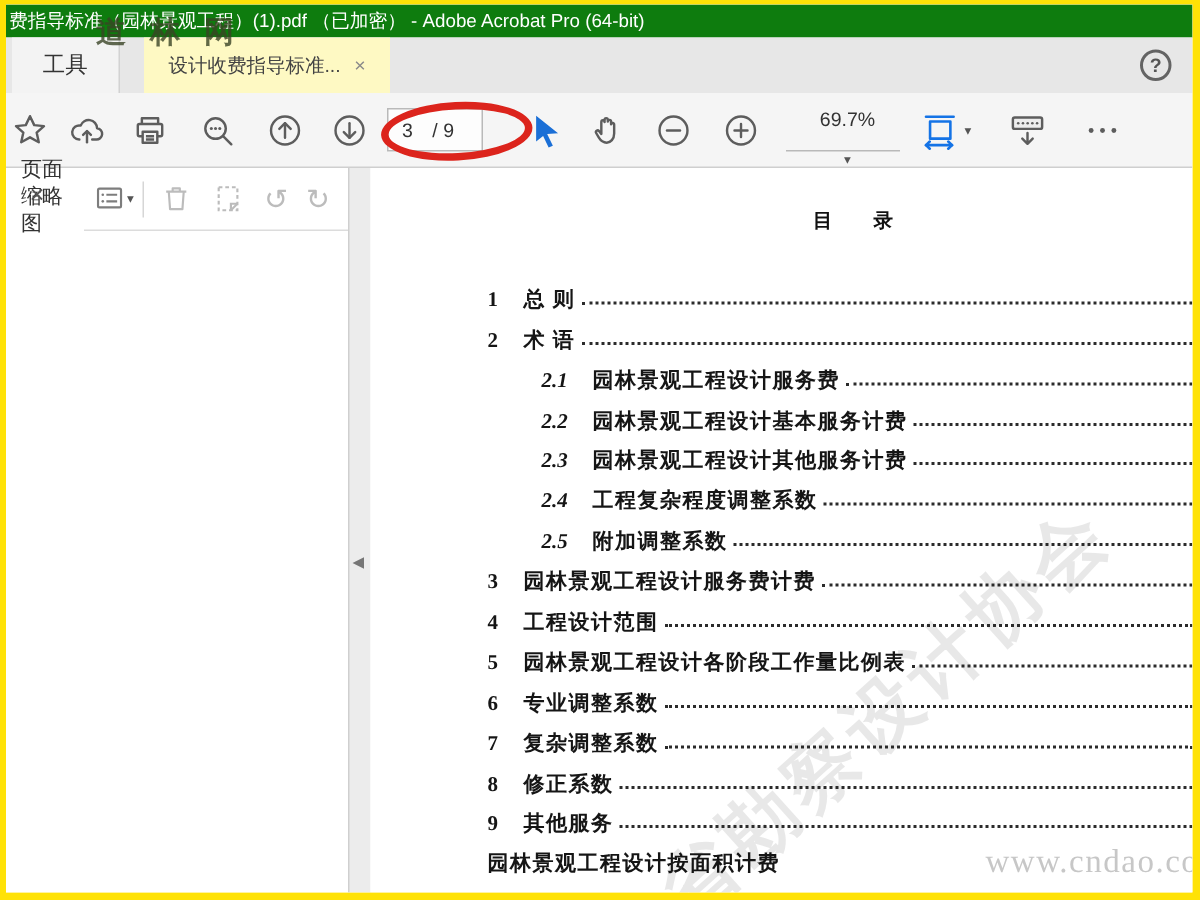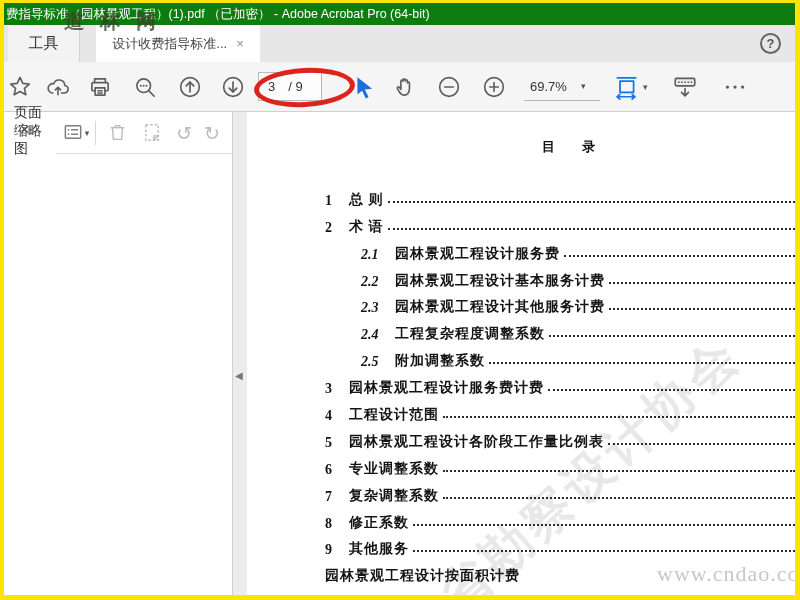--- a/index.html
+++ b/index.html
@@ -7,31 +7,31 @@
   body { font-family:"Liberation Sans","DejaVu Sans",sans-serif; background:#ffe206; position:relative; }
 
   .frame { position:absolute; left:4px; top:3px; right:5px; bottom:5px; background:#fff; display:flex; flex-direction:column; overflow:hidden; }
 
   
   .titlebar { height:22px; background:#0e7c0e; color:#fff; font-size:12.5px; line-height:22px; padding-left:2px; white-space:nowrap; overflow:hidden; flex:0 0 auto; }
 
   
   .tabbar { height:37px; background:#e7e7e7; position:relative; display:flex; align-items:stretch; flex:0 0 auto; }
   .tab-tools { margin-left:4px; width:72px; background:#f3f3f3; border-right:1px solid #d2d2d2; display:flex; align-items:center; justify-content:center; font-size:15px; color:#333; }
-  .tab-doc { margin-left:16px; width:164px; background:#ffffff; display:flex; align-items:center; justify-content:center; gap:9px; font-size:13px; color:#444; }
+  .tab-doc { margin-left:16px; width:164px; background:#fef9c3; display:flex; align-items:center; justify-content:center; gap:9px; font-size:13px; color:#444; }
   .tab-doc .x { color:#8a8a8a; font-size:13px; }
   .help-btn { position:absolute; right:14px; top:8px; width:21px; height:21px; border:2px solid #646464; border-radius:50%; color:#555; font-size:13px; font-weight:bold; display:flex; align-items:center; justify-content:center; }
 
   
   .toolbar { height:50px; background:#f5f5f5; border-bottom:1px solid #cfcfcf; position:relative; flex:0 0 auto; }
   .tico { position:absolute; top:12px; width:26px; height:26px; }
   .tico svg { width:26px; height:26px; }
   .pagebox { position:absolute; left:254px; top:10px; width:64px; height:29px; border:1px solid #b9b9b9; background:#fdfdfd; display:flex; align-items:center; padding-left:9px; gap:13px; font-size:13px; color:#333; }
   .red-ellipse { position:absolute; left:250px; top:6px; width:101px; height:39px; border:5px solid #dc241c; border-radius:50%; transform:rotate(-3deg); pointer-events:none; z-index:5; }
-  .zoombox { position:absolute; left:520px; top:10px; width:76px; height:29px; border-bottom:1px solid #b9b9b9; display:flex; align-items:center; gap:14px; padding-left:6px; font-size:13px; color:#333; }
+  .zoombox { position:absolute; left:520px; top:10px; width:76px; height:29px; border-bottom:1px solid #b9b9b9; display:flex; align-items:center; gap:14px; padding-left:6px; font-size:13px; color:#333;flex-direction:column; }
   .caret { font-size:9px; color:#555; }
   .fit-caret { position:absolute; left:639px; top:20px; }
 
   
   .main { flex:1; display:flex; min-height:0; }
 
   
   .panel { width:228px; background:#fff; display:flex; flex-direction:row; flex:0 0 auto; }
   .panel-header { height:38px; display:flex; align-items:center; padding:0 10px; position:relative; }
   .panel-title { font-size:14px; color:#333; }

